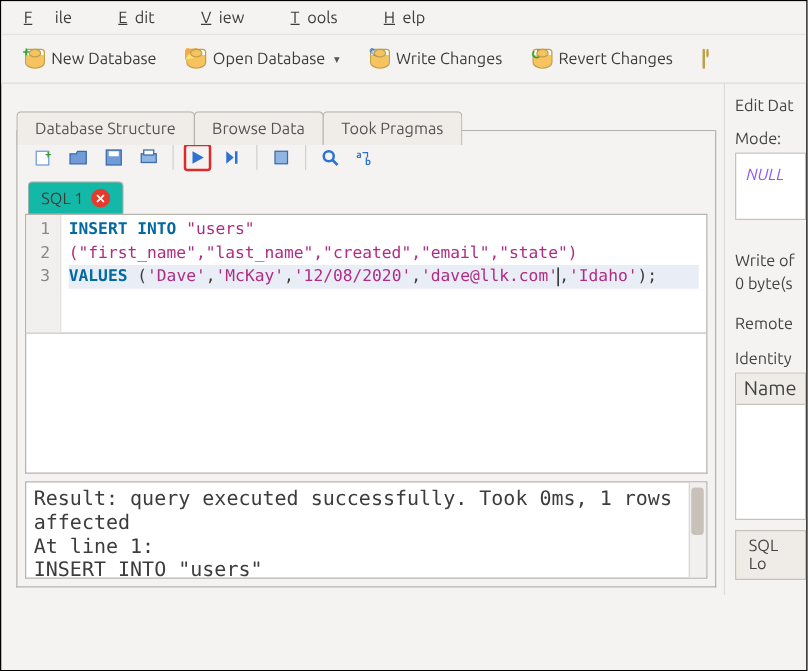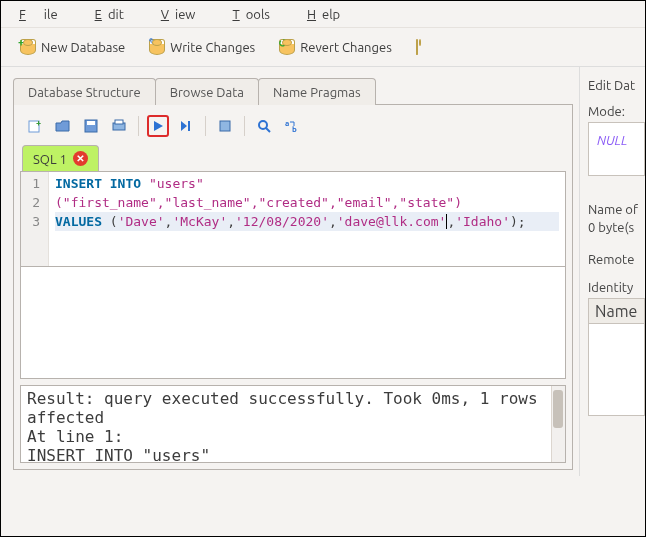--- a/index.html
+++ b/index.html
@@ -62,21 +62,21 @@
   }
   .tab {
     padding: 6px 14px;
     background: #f0ede9;
     border: 1px solid #b7b2ad;
     border-bottom: none;
     margin-right: -1px;
     border-radius: 4px 4px 0 0;
     color: #555;
     position:relative;
-    top:1px;
+    top:12px;
   }
   .tab.active {
     background: #f5f3f1;
     color: #222;
     border-bottom: 1px solid #f5f3f1;
     z-index:2;
   }
 
   .inner-area {
     border: 1px solid #b7b2ad;
@@ -96,21 +96,21 @@
     width:1px; height:20px; background:#d6d0ca; margin:0 2px;
   }
   .ticon {
     width: 22px; height:22px; display:flex; align-items:center; justify-content:center; border:1px solid transparent; border-radius:3px;
   }
   .ticon.highlight {
     border: 2px solid #dd2b2b;
   }
   .sql-tabs { display:flex; margin: 2px 0 0 2px; }
   .sql-tab {
-    background:#bef264; border:1px solid #b7b2ad; border-bottom:none; padding:5px 10px; border-radius:4px 4px 0 0; display:flex; gap:6px; align-items:center;
+    background:#14b8a6; border:1px solid #b7b2ad; border-bottom:none; padding:5px 10px; border-radius:4px 4px 0 0; display:flex; gap:6px; align-items:center;
   }
   .close-badge {
     width:15px;height:15px;border-radius:50%;background:#e33b2e;color:#fff;display:flex;align-items:center;justify-content:center;font-size:10px;font-weight:bold;
   }
 
   .editor {
     border:1px solid #b7b2ad;
     background:#fff;
     font-family: "DejaVu Sans Mono","Courier New",monospace;
     font-size:13px;
@@ -179,39 +179,46 @@
   <span><span class="underline">T</span>ools</span>
   <span><span class="underline">H</span>elp</span>
 </div>
 
 <div class="toolbar-main">
   <div class="tbtn">
     <span class="ic dbicon greenplus"></span>
     <span>New Database</span>
   </div>
   <div class="tbtn">
+    <span class="ic dbicon" style="position:relative;">
+        <span style="position:absolute;left:-3px;top:-4px;color:#c9a42a;font-size:11px;">📂</span>
+      </span>
+    <span>Open Database</span>
+    <span class="dd-arrow">▾</span>
+  </div>
+  <div class="tbtn">
     <span class="ic dbicon pencil"></span>
     <span>Write Changes</span>
   </div>
   <div class="tbtn">
     <span class="ic dbicon rev"></span>
     <span>Revert Changes</span>
   </div>
   <div class="tbtn" style="overflow:hidden;width:20px;">
     <span class="ic dbicon"></span>
   </div>
 </div>
 
 <div class="content-row">
   <div class="left-pane">
 
     <div class="tabs-outer">
       <div class="tab">Database Structure</div>
       <div class="tab">Browse Data</div>
-      <div class="tab">Name Pragmas</div>
+      <div class="tab">Took Pragmas</div>
     </div>
 
     <div class="inner-area">
 
       <div class="inner-toolbar">
         <div class="ticon">
           <svg width="16" height="16">
               <rect x="2" y="3" width="10" height="11" fill="#fff" stroke="#6f9bd8"></rect>
               <text x="9" y="8" font-size="9" fill="#3a9a3a" font-weight="bold">+</text>
             </svg>
@@ -291,21 +298,22 @@
 ("first_name","last_name","created","email","state")</span>
         <div class="log-scroll"><div class="log-thumb"></div></div>
       </div>
     </div>
   </div>
 
   <div class="right-pane">
     <div class="label">Edit Dat</div>
     <div class="label" style="margin-top:12px">Mode:</div>
     <div class="nullbox">NULL</div>
-    <div class="label" style="margin-top:26px">Name of</div>
+    <div class="label" style="margin-top:26px">Write of</div>
     <div class="label">0 byte(s</div>
     <div class="label" style="margin-top:18px">Remote</div>
     <div class="label" style="margin-top:14px">Identity</div>
     <div class="namebox">
        <div class="namebox-header">Name</div>
     </div>
+    <div class="sqllo-btn">SQL Lo</div>
   </div>
 </div>
 
 </body></html>

